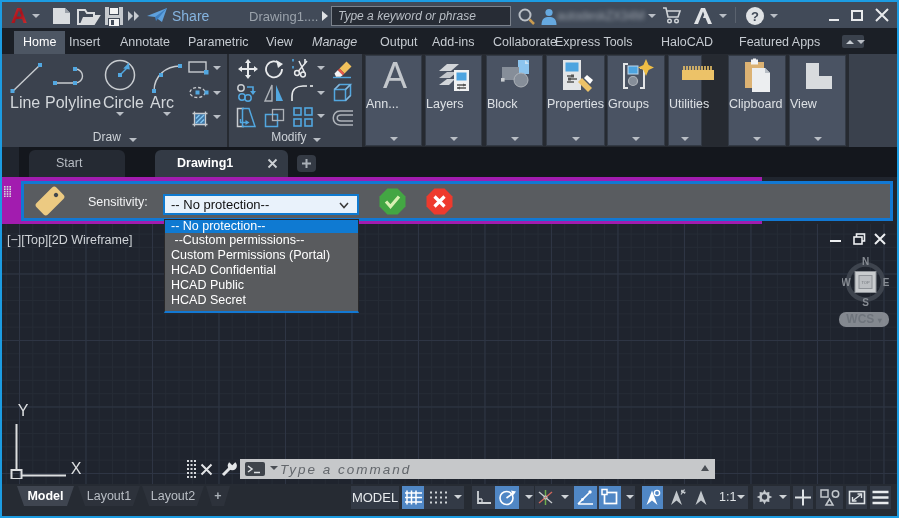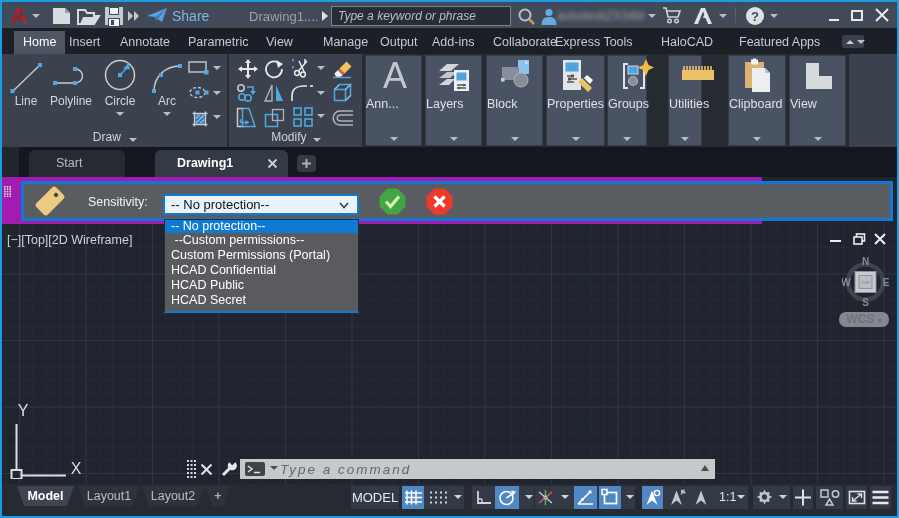--- a/index.html
+++ b/index.html
@@ -21,21 +21,21 @@
 #tabrow { left:0; top:28px; width:899px; height:41px; background:#1b1f26; }
 #tabrow .tab { position:absolute; top:3px; height:23px; line-height:23px; color:#c6cbd1; font-size:12.5px; padding:0 9px; }
 #tabrow .tab.active { background:#4d5663; color:#fff; top:3px; height:26px; }
 
 #ribbon { left:0; top:54px; width:899px; height:93px; background:#3a414d; }
 .rpanel { position:absolute; top:0; height:93px; background:#3b424e; }
 .plabel { position:absolute; bottom:3px; width:100%; text-align:center; color:#ced3d8; font-size:12px; }
 .bigpanel { position:absolute; top:1px; height:91px; background:#4a5363; border:1px solid #333a45; }
 .bigpanel .blabel { position:absolute; top:41px; width:100%; text-align:left; color:#dde1e5; font-size:12.5px; }
 .bigpanel .barr { position:absolute; bottom:4px; left:50%; margin-left:-4px; }
-.ilabel { position:absolute; color:#d3d7db; font-size:12px; text-align:center; }
+.ilabel { position:absolute; color:#d3d7db; font-size:16px; text-align:left; }
 
 #filetabs { left:0; top:147px; width:899px; height:30px; background:#14171d;margin-left:19px; }
 .ftab { position:absolute; top:3px; height:27px; border-radius:6px 6px 0 0; font-size:12.5px; text-align:center; }
 
 #tbar { left:0; top:177px; width:762px; height:47px; background:#a21caf; }
 #tbarbox { position:absolute; left:21px; top:4px; width:872px; height:40px; background:#595c60; border:3px solid #1278d3; }
 #sens { position:absolute; left:64px; top:11px; color:#f2f3f4; font-size:12.5px; }
 #combo { position:absolute; left:139px; top:10px; width:196px; height:21px; background:#e9f2fb; border:2px solid #0f7ad0; font-size:13px; color:#111; line-height:17px; padding-left:6px; }
 #combo .chev { position:absolute; right:7px; top:4px; }
 
@@ -138,21 +138,21 @@
   <svg class="abs" style="left:875px; top:6px;" width="14" height="14" viewBox="0 0 14 14">
     <path d="M1 1 L13 13 M13 1 L1 13" stroke="#e8eaec" stroke-width="2"></path>
   </svg>
 </div>
 <div class="abs" id="tabrow">
   <span class="tab active" style="left:14px;">Home</span>
   <span class="tab" style="left:60px;">Insert</span>
   <span class="tab" style="left:111px;">Annotate</span>
   <span class="tab" style="left:179px;">Parametric</span>
   <span class="tab" style="left:257px;">View</span>
-  <span class="tab" style="left:314px;">Manage</span>
+  <span class="tab" style="left:303px;font-style:italic;">Manage</span>
   <span class="tab" style="left:371px;">Output</span>
   <span class="tab" style="left:423px;">Add-ins</span>
   <span class="tab" style="left:484px;">Collaborate</span>
   <span class="tab" style="left:546px;">Express Tools</span>
   <span class="tab" style="left:652px;">HaloCAD</span>
   <span class="tab" style="left:730px;">Featured Apps</span>
   <span class="abs" style="left:842px; top:7px; width:22px; height:13px; background:#3a414c; border-radius:2px;"><svg width="22" height="13" viewBox="0 0 22 13">
           <path d="M4 8 L8 4 L12 8 Z" fill="#c6cbd1"></path>
         </svg></span>
   <div class="ddarr abs" style="left:857px; top:12px; border-top-width:4px;"></div>
@@ -315,21 +315,21 @@
       <rect x="5.5" y="4.5" width="13" height="9" fill="#4da4e0"></rect>
       <path d="M7 18 L14 18 M10 21 L17 21 M7 24 L14 24" stroke="#555" stroke-width="1.4"></path>
       <rect x="11" y="16.5" width="3" height="3" fill="#555"></rect>
           <rect x="8" y="19.5" width="3" height="3" fill="#555"></rect>
       <path d="M18 24 L24 30 L28 34 L32 30 L28 26 L22 20 Z" fill="#ecc268"></path>
       <path d="M24 20 L30 26 L33 22 L27 17 Z" fill="#fdfdfd"></path>
     </svg>
     <span class="blabel">Properties</span>
         <div class="ddarr barr"></div>
   </div>
-  <div class="bigpanel" style="left:607px; width:40px;">
+  <div class="bigpanel" style="left:607px; width:58px;">
     <svg class="abs" style="left:12px; top:2px;" width="34" height="36" viewBox="0 0 34 36">
       <path d="M8 6 L4 6 L4 30 L8 30" fill="none" stroke="#e3e5e7" stroke-width="2"></path>
       <path d="M20 10 L24 10 L24 30 L20 30" fill="none" stroke="#e3e5e7" stroke-width="2"></path>
       <rect x="8" y="8" width="10" height="8" fill="#4da4e0" stroke="#bdd7ec" stroke-width="1"></rect>
       <circle cx="13" cy="23" r="4.5" fill="#868e99" stroke="#aeb3b9" stroke-width="1.2"></circle>
       <path d="M26 1 L28.6 7 L34 9.5 L28.6 12 L26 18 L23.4 12 L18 9.5 L23.4 7 Z" fill="#eebd45"></path>
     </svg>
     <span class="blabel">Groups</span>
         <div class="ddarr barr"></div>
   </div>

